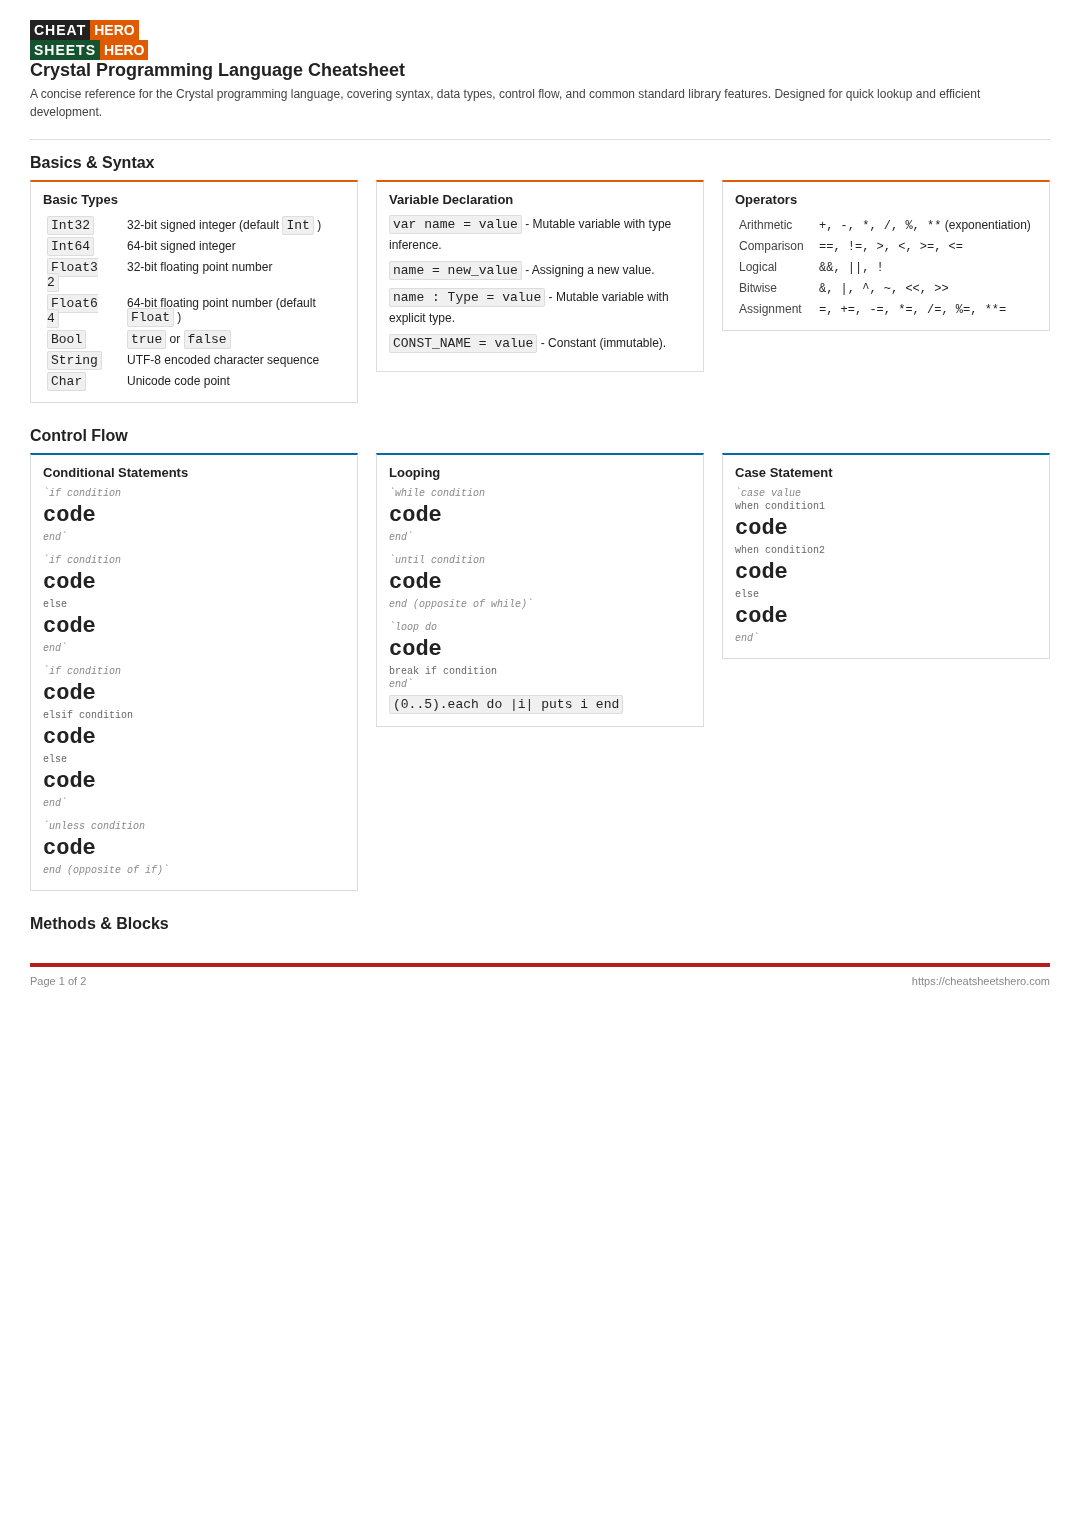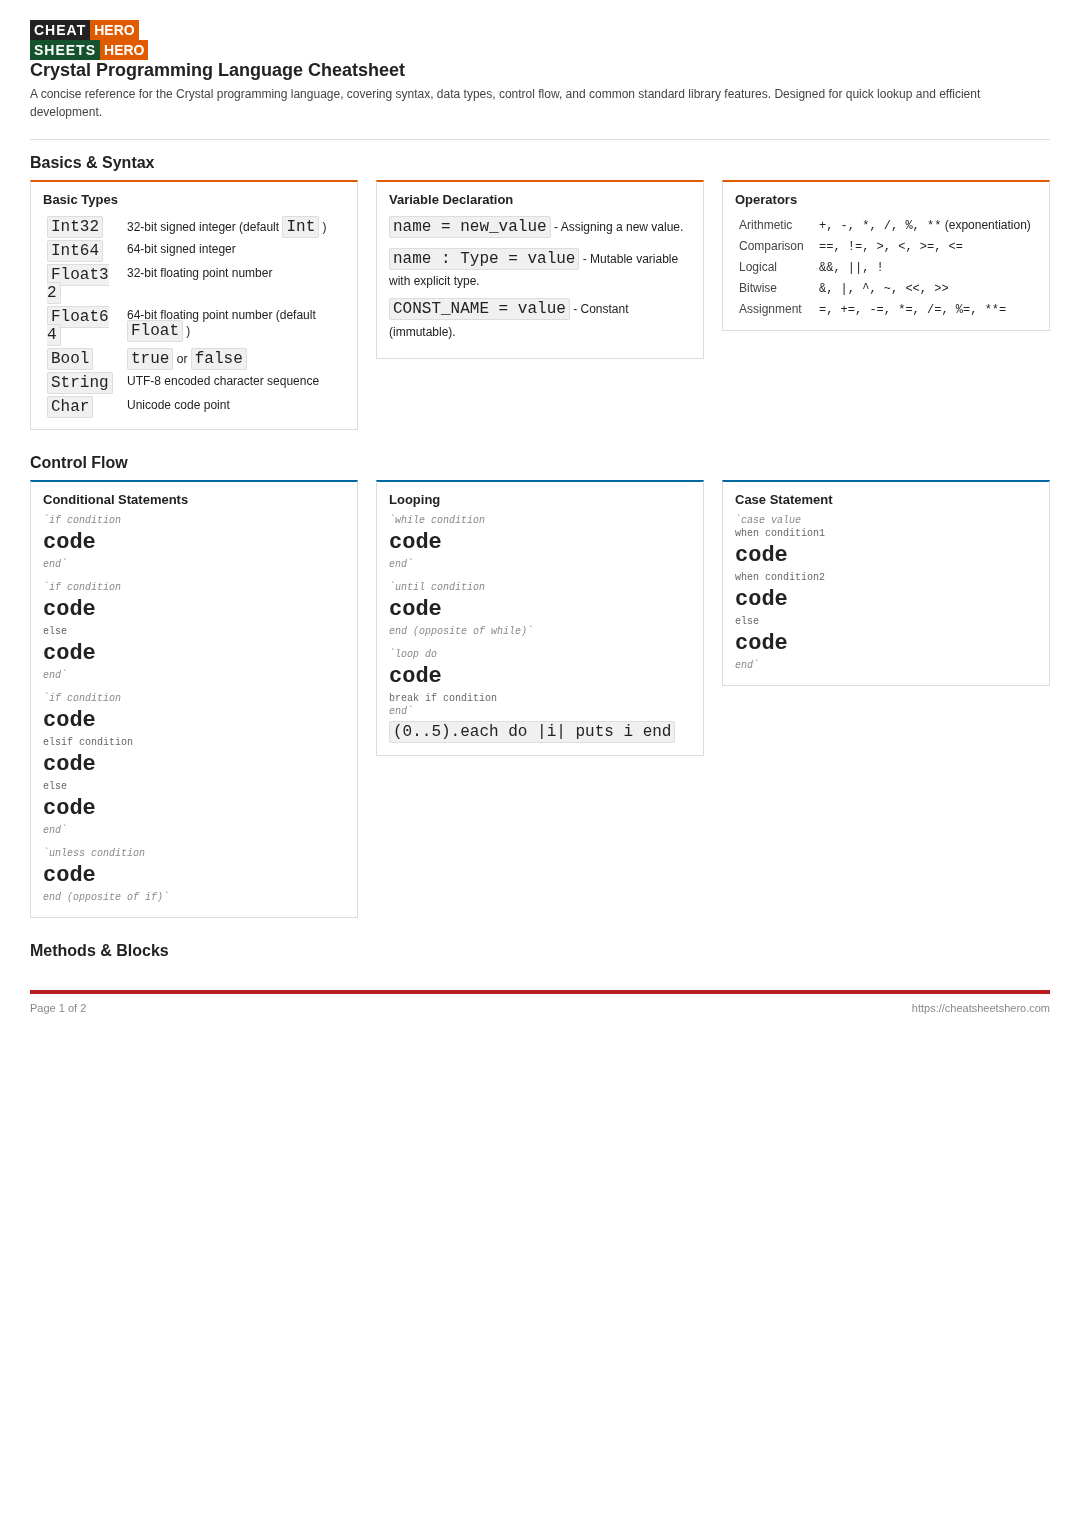--- a/index.html
+++ b/index.html
@@ -113,21 +113,21 @@
       padding: 3px 4px;
       vertical-align: top;
       font-size: 12px;
     }
     .types-table tr td:first-child {
       width: 80px;
     }
     
     code, .mono {
       font-family: 'Courier New', Courier, monospace;
-      font-size: 16px;
+      font-size: 13px;
       background: #f0f0f0;
       padding: 1px 3px;
       border-radius: 2px;
       border: 1px solid #ddd;
     }
     
     .var-line {
       margin-bottom: 6px;
       font-size: 12px;
       line-height: 1.6;
@@ -250,20 +250,23 @@
           </tr>
         </tbody>
       </table>
     </div>
   </div>
 
   <div class="col">
     <div class="card">
       <div class="card-title">Variable Declaration</div>
       <div class="var-line">
+        <code>var name = value</code> - Mutable variable with type inference.
+      </div>
+      <div class="var-line">
         <code>name = new_value</code> - Assigning a new value.
       </div>
       <div class="var-line">
         <code>name : Type = value</code> - Mutable variable with explicit type.
       </div>
       <div class="var-line">
         <code>CONST_NAME = value</code> - Constant (immutable).
       </div>
     </div>
   </div>

